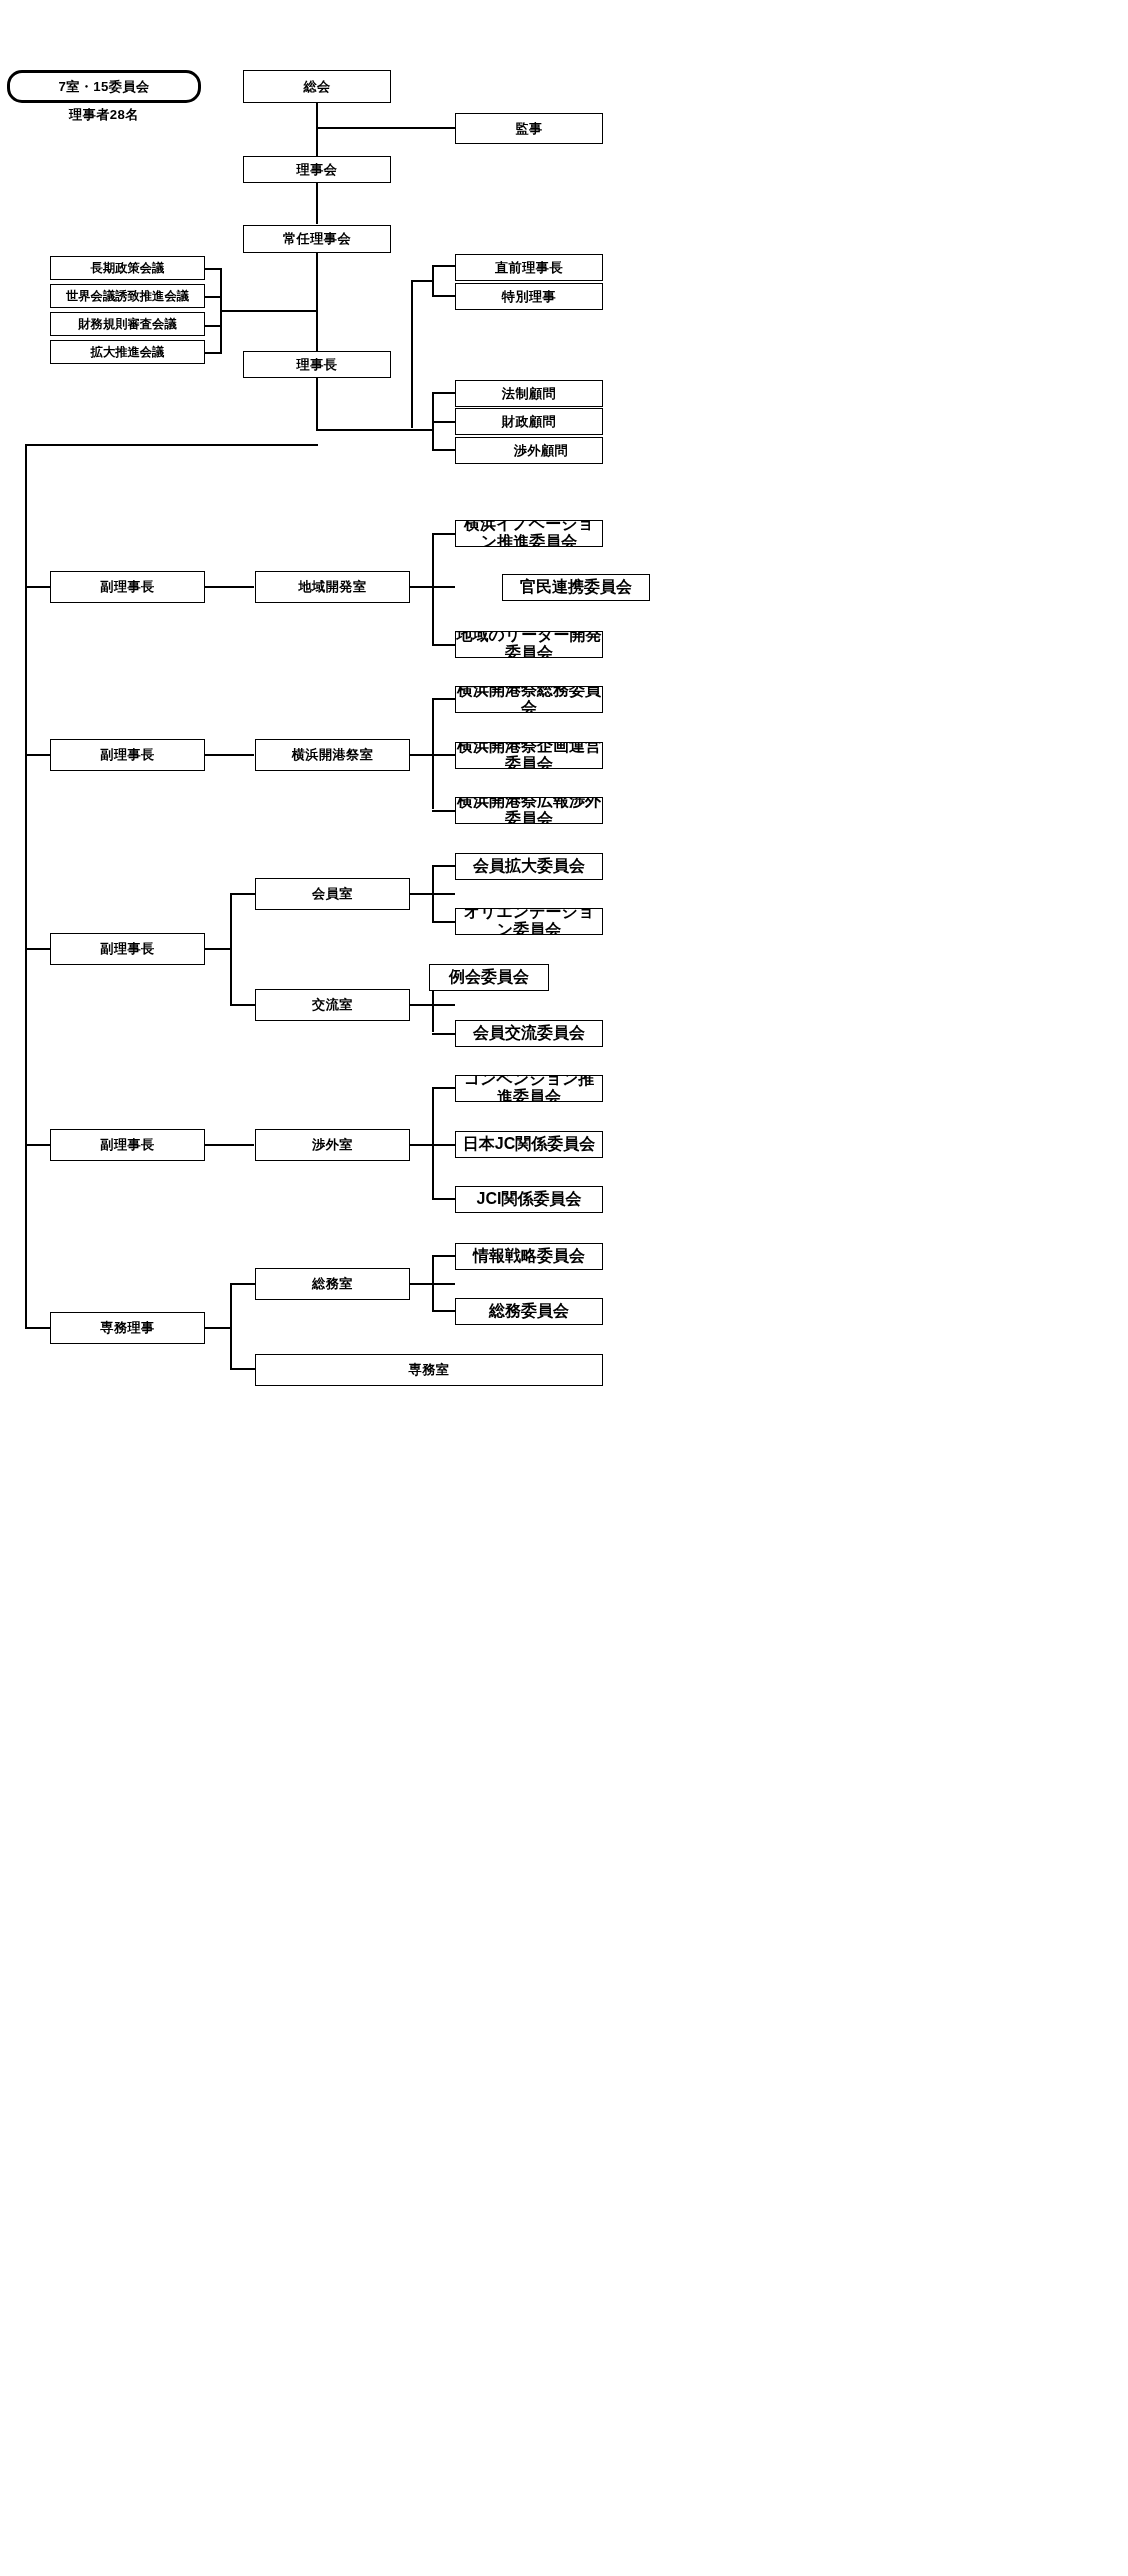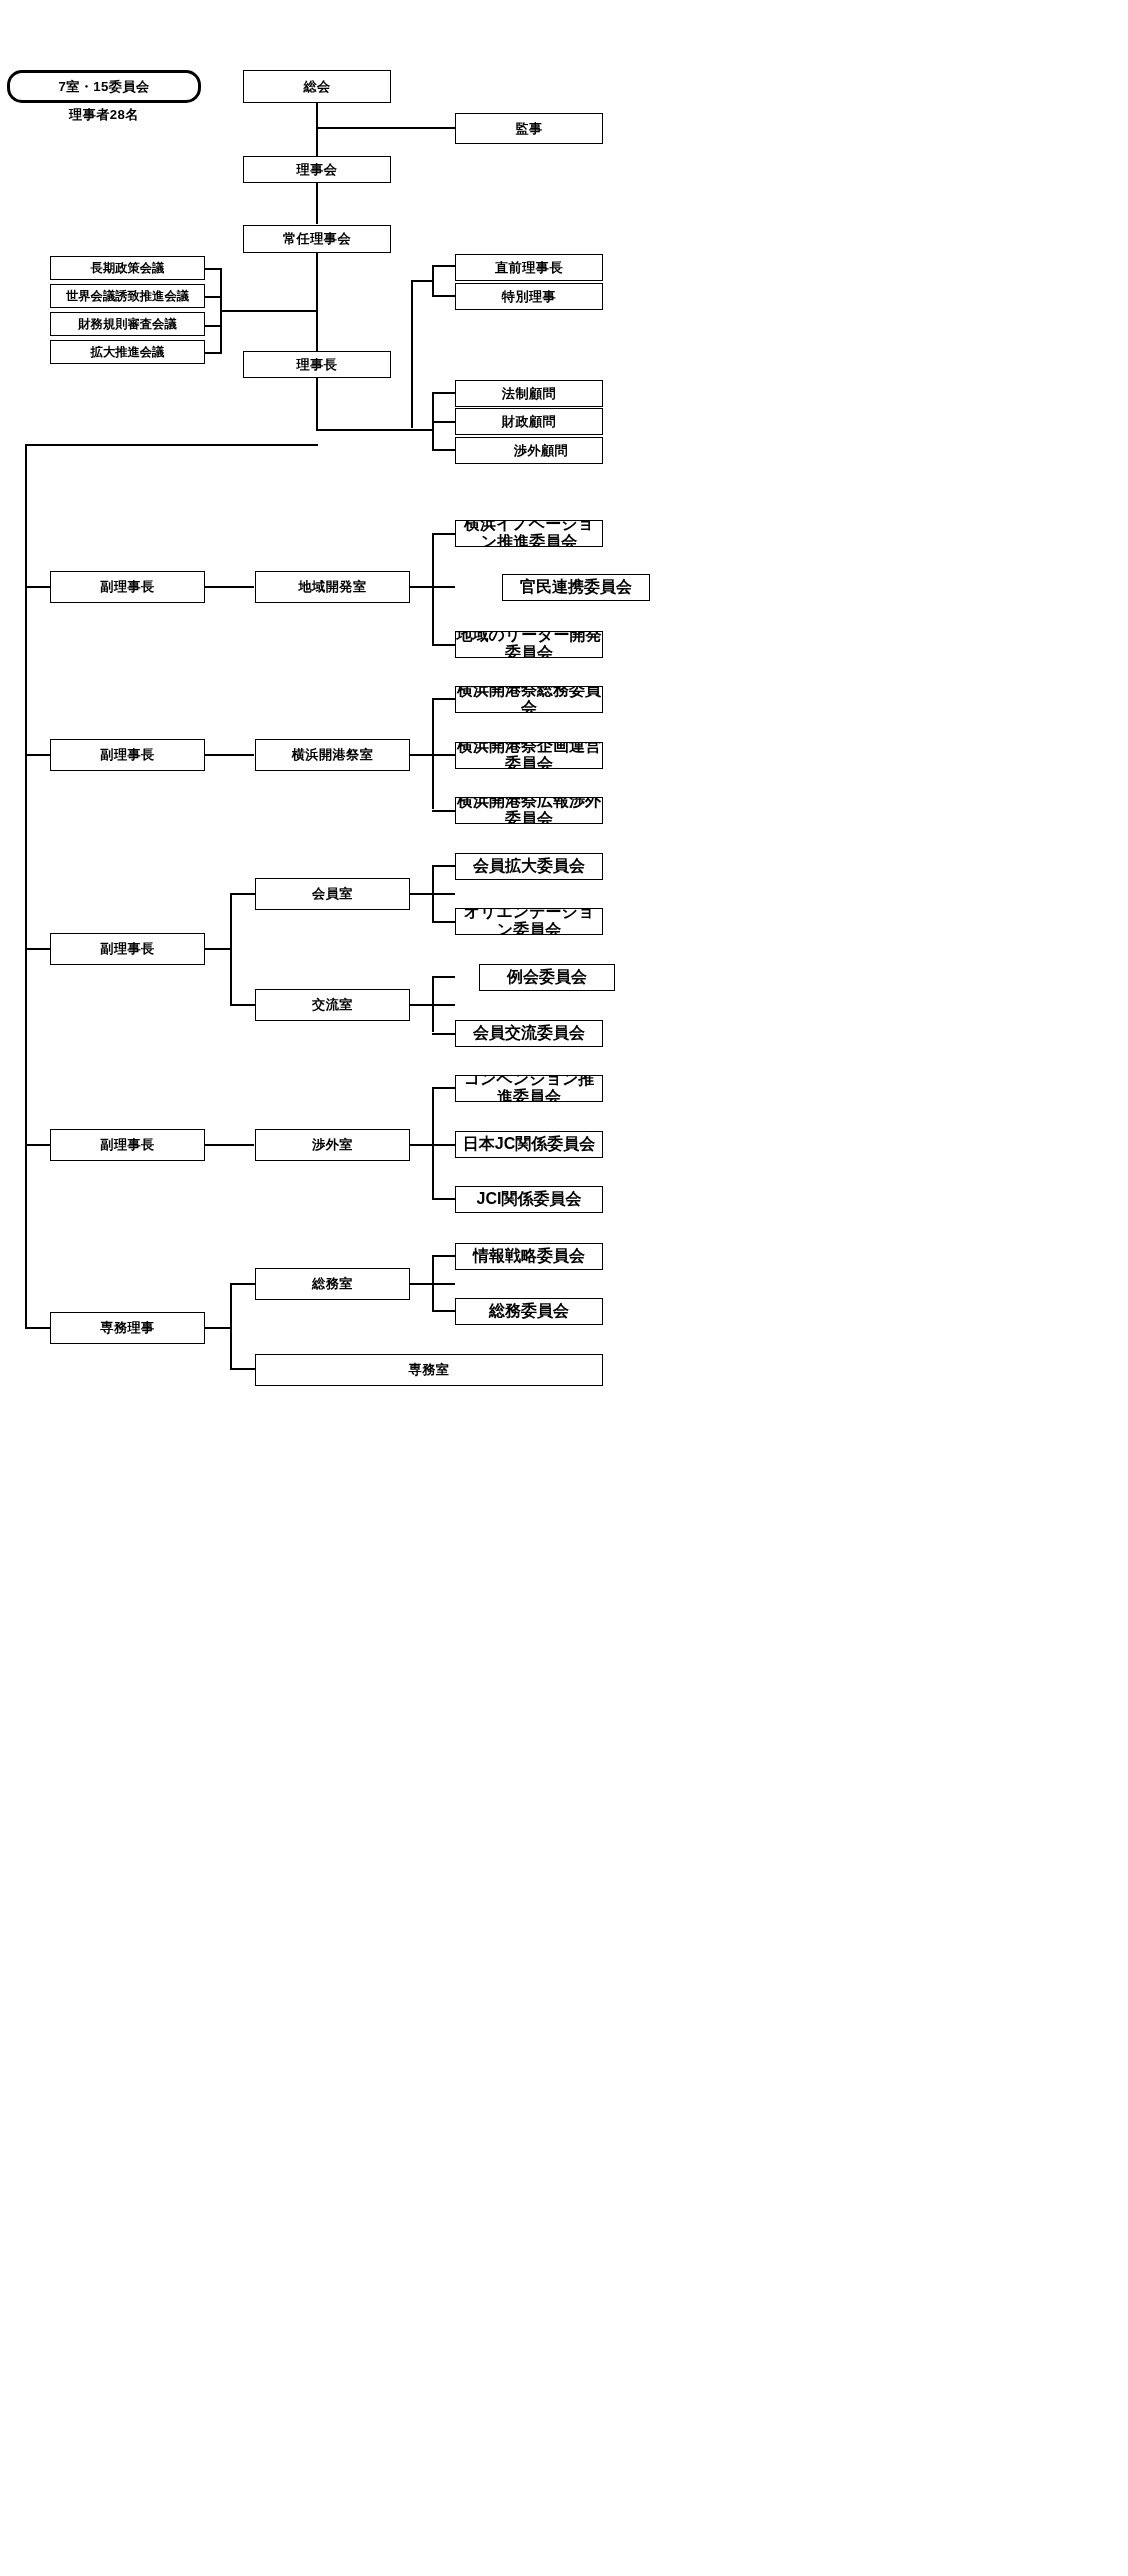--- a/index.html
+++ b/index.html
@@ -154,21 +154,21 @@
   <div class="ln lnh" style="left:432px; top:698px; width:23px;"></div>
   <div class="ln lnh" style="left:432px; top:810px; width:23px;"></div>
 
   <div class="box" style="left:50px; top:933px; width:155px; height:32px;">副理事長</div>
 
   <div class="box" style="left:255px; top:878px; width:155px; height:32px;">会員室</div>
   <div class="box tiny" style="left:455px; top:853px; width:148px; height:26.5px;">会員拡大委員会</div>
   <div class="box tiny" style="left:455px; top:908px; width:148px; height:26.5px;">オリエンテーション委員会</div>
 
   <div class="box" style="left:255px; top:989px; width:155px; height:32px;">交流室</div>
-  <div class="box tiny" style="left:479px; top:964px; width:136px; height:26.5px;">例会委員会</div>
+  <div class="box tiny" style="left:429px; top:964px; width:120px; height:26.5px;">例会委員会</div>
   <div class="box tiny" style="left:455px; top:1020px; width:148px; height:26.5px;">会員交流委員会</div>
 
   <div class="ln lnh" style="left:25px; top:948px; width:25.6px;"></div>
   <div class="ln lnh" style="left:205px; top:948px; width:25.6px;"></div>
   <div class="ln lnv" style="left:230px; top:893px; height:112px;"></div>
   <div class="ln lnh" style="left:230px; top:893px; width:25px;"></div>
   <div class="ln lnh" style="left:230px; top:1004px; width:25px;"></div>
 
   <div class="ln lnh" style="left:410px; top:893px; width:45px;"></div>
   <div class="ln lnv" style="left:432px; top:865px; height:56px;"></div>

